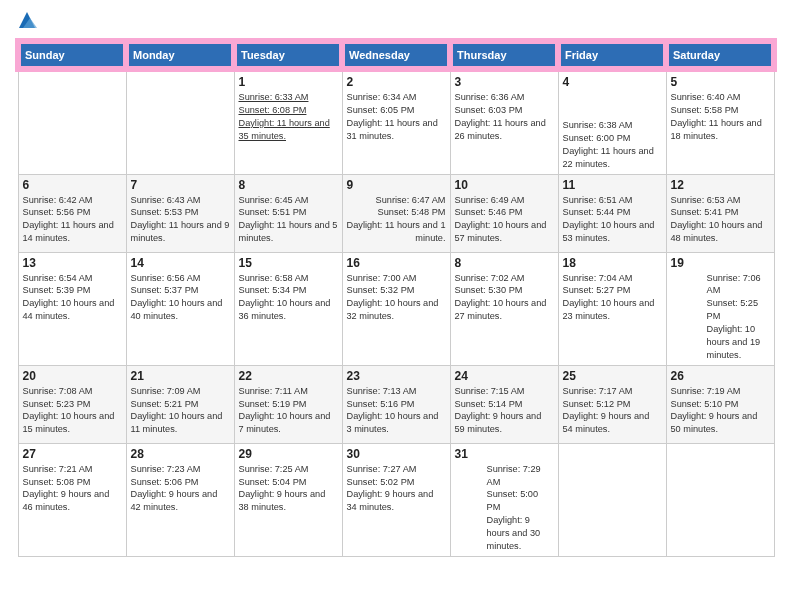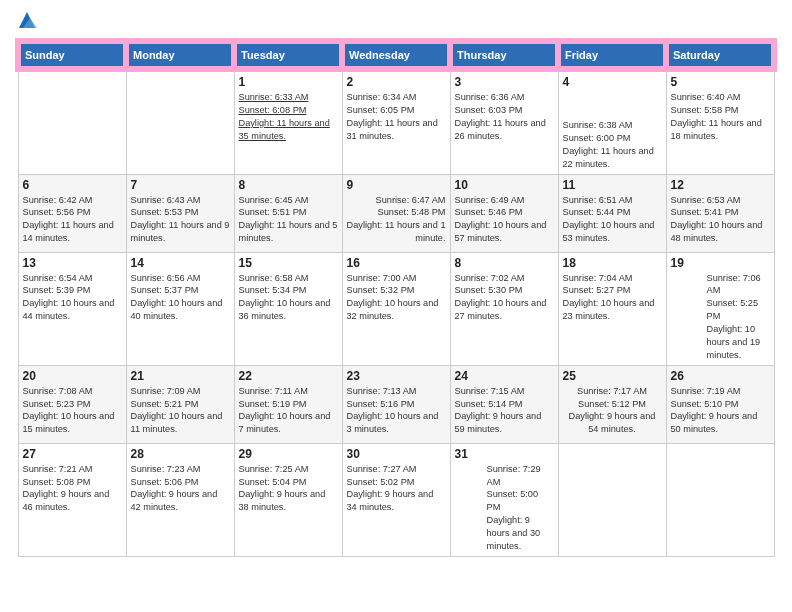--- a/index.html
+++ b/index.html
@@ -274,21 +274,21 @@
 Daylight: 10 hours and 3 minutes.</div>
           </td>
           <td>
             <div class="day-number">24</div>
             <div class="day-info" style="white-space: pre-line;">Sunrise: 7:15 AM
 Sunset: 5:14 PM
 Daylight: 9 hours and 59 minutes.</div>
           </td>
           <td>
             <div class="day-number">25</div>
-            <div class="day-info" style="white-space: pre-line; text-align: center;">Sunrise: 7:17 AM
+            <div class="day-info" style="white-space: pre-line;">Sunrise: 7:17 AM
 Sunset: 5:12 PM
 Daylight: 9 hours and 54 minutes.</div>
           </td>
           <td>
             <div class="day-number">26</div>
             <div class="day-info" style="white-space: pre-line;">Sunrise: 7:19 AM
 Sunset: 5:10 PM
 Daylight: 9 hours and 50 minutes.</div>
           </td>
         </tr>

